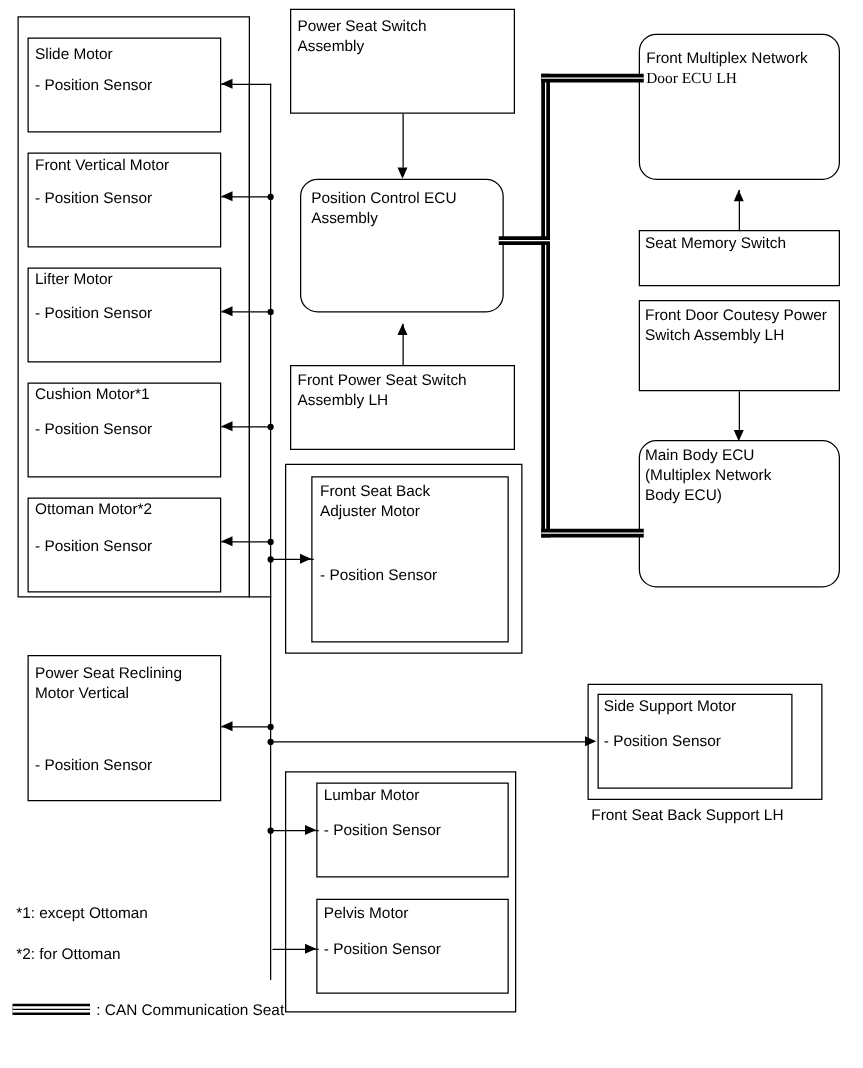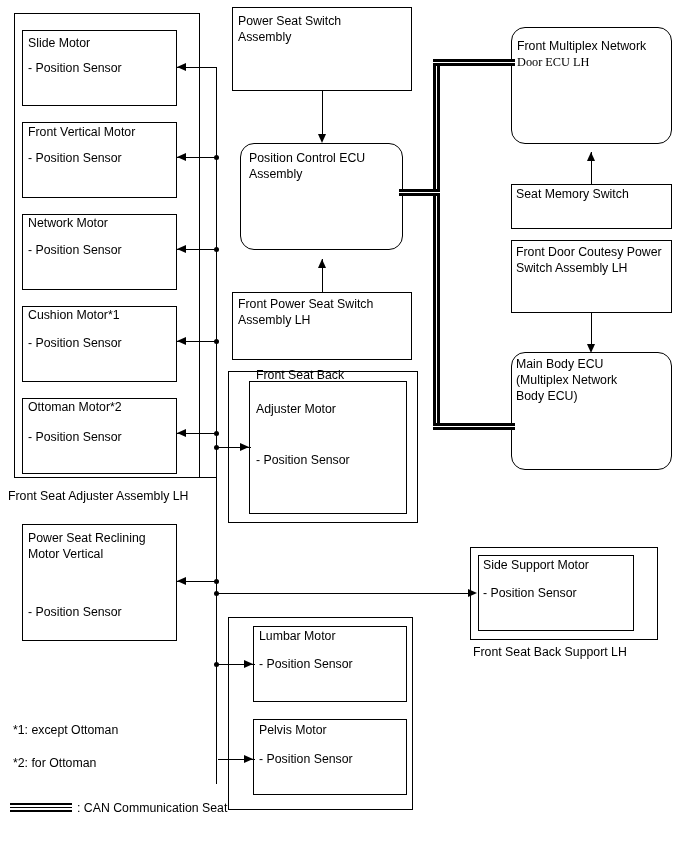--- a/index.html
+++ b/index.html
@@ -134,32 +134,31 @@
     height: 1.6px;
     background: #fff;
   }
 </style>
 </head>
 <body>
 
 <div id="canvas">
 
   <div class="box group" style="left:14px; top:13px; width:186px; height:465px;"></div>
-  <div class="label" style="left:8px; top:489px;">Front Seat Adjuster Assembly LH</div>
 
   <div class="box" style="left:22px; top:30px; width:155px; height:76px;"></div>
   <div class="txt" style="left:28px; top:36px;">Slide Motor</div>
   <div class="txt" style="left:28px; top:61px;">- Position Sensor</div>
 
   <div class="box" style="left:22px; top:122px; width:155px; height:76px;"></div>
   <div class="txt" style="left:28px; top:125px;">Front Vertical Motor</div>
   <div class="txt" style="left:28px; top:151px;">- Position Sensor</div>
 
   <div class="box" style="left:22px; top:214px; width:155px; height:76px;"></div>
-  <div class="txt" style="left:28px; top:216px;">Network Motor</div>
+  <div class="txt" style="left:28px; top:216px;">Lifter Motor</div>
   <div class="txt" style="left:28px; top:243px;">- Position Sensor</div>
 
   <div class="box" style="left:22px; top:306px; width:155px; height:76px;"></div>
   <div class="txt" style="left:28px; top:308px;">Cushion Motor*1</div>
   <div class="txt" style="left:28px; top:336px;">- Position Sensor</div>
 
   <div class="box" style="left:22px; top:398px; width:155px; height:76px;"></div>
   <div class="txt" style="left:28px; top:400px;">Ottoman Motor*2</div>
   <div class="txt" style="left:28px; top:430px;">- Position Sensor</div>
 
@@ -182,21 +181,21 @@
   <div class="vline" style="left:322px; top:259px; height:33px;"></div>
   <div class="arr arr-up" style="left:317.5px; top:259px;"></div>
 
   <div class="box" style="left:232px; top:292px; width:180px; height:68px;"></div>
   <div class="txt" style="left:238px; top:297px;">Front Power Seat Switch</div>
   <div class="txt" style="left:238px; top:313px;">Assembly LH</div>
 
   <div class="box group" style="left:228px; top:371px; width:190px; height:152px;"></div>
 
   <div class="box" style="left:249px; top:381px; width:158px; height:133px;"></div>
-  <div class="txt" style="left:256px; top:368px;">Front Seat Back</div>
+  <div class="txt" style="left:256px; top:386px;">Front Seat Back</div>
   <div class="txt" style="left:256px; top:402px;">Adjuster Motor</div>
   <div class="txt" style="left:256px; top:453px;">- Position Sensor</div>
 
   <div class="box group" style="left:228px; top:617px; width:185px; height:193px;"></div>
 
   <div class="box" style="left:253px; top:626px; width:154px; height:76px;"></div>
   <div class="txt" style="left:259px; top:629px;">Lumbar Motor</div>
   <div class="txt" style="left:259px; top:657px;">- Position Sensor</div>
 
   <div class="box" style="left:253px; top:719px; width:154px; height:76px;"></div>

